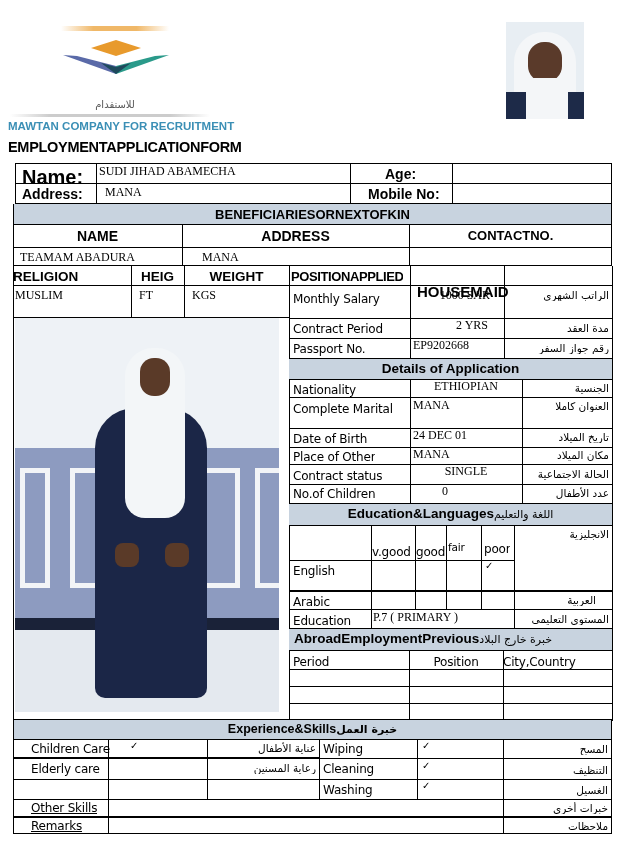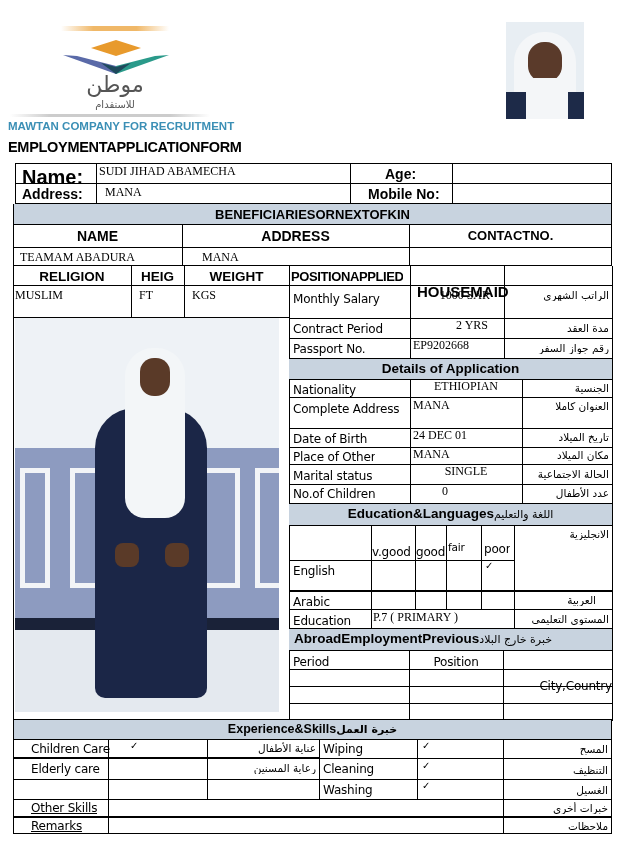--- a/index.html
+++ b/index.html
@@ -20,21 +20,20 @@
 <body>
 
 <div class="abs" style="left:55px;top:22px;width:120px;height:85px;">
   <div class="abs" style="left:6px;top:4px;width:108px;height:5px;background:linear-gradient(90deg,#fff,#f0b868 30%,#f0b868 70%,#fff);"></div>
   <svg class="abs" style="left:6px;top:14px;" width="110" height="38" viewBox="0 0 110 38">
     <polygon points="30,12 55,4 80,12 55,20" fill="#e89a2c"></polygon>
     <polygon points="2,19 55,38 55,30 16,20" fill="#5a6aa8"></polygon>
     <polygon points="108,19 55,38 55,30 94,20" fill="#2a9a8a"></polygon>
     <polygon points="40,27 55,38 70,27 55,31" fill="#1e4a5c"></polygon>
   </svg>
-  <div class="abs" style="left:0;top:50px;width:120px;text-align:center;font-family:'DejaVu Sans',sans-serif;font-size:22px;color:#555;direction:rtl;">موطن</div>
   <div class="abs" style="left:0;top:77px;width:120px;text-align:center;font-family:'DejaVu Sans',sans-serif;font-size:10px;color:#555;direction:rtl;">للاستقدام</div>
 </div>
 <div class="abs" style="left:10px;top:114px;width:200px;height:3px;background:linear-gradient(90deg,#fff,#ccc 20%,#ccc 80%,#fff);"></div>
 <div class="abs hdr" style="left:8px;top:120px;font-size:11.5px;color:#3b8fb5;">MAWTAN COMPANY FOR RECRUITMENT</div>
 <div class="abs hdr" style="left:8px;top:139px;font-size:14.5px;letter-spacing:-0.3px;">EMPLOYMENTAPPLICATIONFORM</div>
 
 <div class="abs" style="left:506px;top:22px;width:78px;height:97px;background:#e8eef3;overflow:hidden;">
   <div class="abs" style="left:8px;top:10px;width:62px;height:78px;border-radius:30px 30px 10px 10px;background:#f4f6f8;"></div>
   <div class="abs" style="left:22px;top:20px;width:34px;height:40px;border-radius:16px;background:#5a3a2a;"></div>
   <div class="abs" style="left:0;top:70px;width:78px;height:27px;background:#1d2a48;"></div>
@@ -67,21 +66,21 @@
 <div class="cell hdr" style="left:409px;top:228px;width:203px;text-align:center;font-size:13px;">CONTACTNO.</div>
 <div class="cell ser" style="left:20px;top:250px;">TEAMAM ABADURA</div>
 <div class="cell ser" style="left:202px;top:250px;">MANA</div>
 <div class="cell ser" style="left:412px;top:250px;width:195px;height:14px;"></div>
 
 <div class="abs" style="left:13px;top:266px;width:276px;height:52px;border-left:1px solid #000;border-bottom:1px solid #000;"></div>
 <div class="hline" style="left:13px;top:285px;width:276px;"></div>
 <div class="vline" style="left:131px;top:266px;height:52px;"></div>
 <div class="vline" style="left:184px;top:266px;height:52px;"></div>
 <div class="vline" style="left:289px;top:266px;height:454px;"></div>
-<div class="cell hdr" style="left:13px;top:269px;width:118px;text-align:center;font-size:13.5px;">RELIGION</div>
+<div class="cell hdr" style="left:13px;top:269px;width:118px;font-size:13.5px;">RELIGION</div>
 <div class="cell hdr" style="left:131px;top:269px;width:53px;text-align:center;font-size:13.5px;">HEIG</div>
 <div class="cell hdr" style="left:184px;top:269px;width:105px;text-align:center;font-size:13.5px;">WEIGHT</div>
 <div class="cell ser" style="left:15px;top:288px;">MUSLIM</div>
 <div class="cell ser" style="left:139px;top:288px;">FT</div>
 <div class="cell ser" style="left:192px;top:288px;">KGS</div>
 
 <div class="vline" style="left:612px;top:266px;height:454px;"></div>
 <div class="hline" style="left:289px;top:285px;width:323px;"></div>
 <div class="vline" style="left:410px;top:266px;height:20px;"></div>
 <div class="vline" style="left:504px;top:266px;height:20px;"></div>
@@ -131,33 +130,33 @@
 <div class="hline" style="left:289px;top:428px;width:323px;"></div>
 <div class="hline" style="left:289px;top:447px;width:323px;"></div>
 <div class="hline" style="left:289px;top:464px;width:323px;"></div>
 <div class="hline" style="left:289px;top:484px;width:323px;"></div>
 <div class="hline" style="left:289px;top:503px;width:323px;"></div>
 
 <div class="cell san" style="left:293px;top:383px;">Nationality</div>
 <div class="cell ser" style="left:410px;top:379px;width:112px;text-align:center;">ETHIOPIAN</div>
 <div class="cell ar" style="left:524px;top:382px;width:85px;">الجنسية</div>
 
-<div class="cell san" style="left:293px;top:402px;">Complete Address</div>
+<div class="cell san" style="left:293px;top:402px;">Complete Marital</div>
 <div class="cell ser" style="left:413px;top:398px;">MANA</div>
 <div class="cell ar" style="left:524px;top:400px;width:85px;white-space:normal;line-height:12px;">العنوان كاملا</div>
 
 <div class="cell san" style="left:293px;top:432px;">Date of Birth</div>
 <div class="cell ser" style="left:413px;top:428px;">24 DEC 01</div>
 <div class="cell ar" style="left:524px;top:431px;width:85px;">تاريخ الميلاد</div>
 
 <div class="cell san" style="left:293px;top:450px;">Place of Other</div>
 <div class="cell ser" style="left:413px;top:447px;">MANA</div>
 <div class="cell ar" style="left:524px;top:449px;width:85px;">مكان الميلاد</div>
 
-<div class="cell san" style="left:293px;top:469px;">Marital status</div>
+<div class="cell san" style="left:293px;top:469px;">Contract status</div>
 <div class="cell ser" style="left:410px;top:464px;width:112px;text-align:center;">SINGLE</div>
 <div class="cell ar" style="left:524px;top:468px;width:85px;">الحالة الاجتماعية</div>
 
 <div class="cell san" style="left:293px;top:487px;">No.of Children</div>
 <div class="cell ser" style="left:410px;top:484px;width:70px;text-align:center;">0</div>
 <div class="cell ar" style="left:524px;top:487px;width:85px;">عدد الأطفال</div>
 
 <div class="abs band" style="left:289px;top:504px;width:323px;height:21px;"></div>
 <div class="cell hdr" style="left:289px;top:506px;width:323px;text-align:center;font-size:13.5px;">
   <span>Education&amp;Languages</span><span class="ar" style="font-size:11px;font-weight:normal;">اللغة والتعليم</span>
@@ -210,21 +209,21 @@
 </div>
 <div class="hline" style="left:289px;top:650px;width:323px;"></div>
 <div class="vline" style="left:409px;top:650px;height:70px;"></div>
 <div class="vline" style="left:503px;top:650px;height:70px;"></div>
 <div class="hline" style="left:289px;top:669px;width:323px;"></div>
 <div class="hline" style="left:289px;top:686px;width:323px;"></div>
 <div class="hline" style="left:289px;top:703px;width:323px;"></div>
 
 <div class="cell san" style="left:293px;top:655px;">Period</div>
 <div class="cell san" style="left:409px;top:655px;width:94px;text-align:center;">Position</div>
-<div class="cell san" style="left:503px;top:655px;width:109px;text-align:right;margin-top:24px;">City,Country</div>
+<div class="cell san" style="left:503px;top:655px;width:109px;text-align:left;">City,Country</div>
 <div class="cell" style="left:290px;top:670px;width:321px;height:15px;"></div>
 <div class="cell" style="left:290px;top:687px;width:321px;height:15px;"></div>
 <div class="cell" style="left:290px;top:704px;width:321px;height:15px;"></div>
 
 <div class="vline" style="left:13px;top:318px;height:402px;"></div>
 <div class="hline thick" style="left:13px;top:719px;width:600px;"></div>
 
 <div class="abs band" style="left:13px;top:720px;width:599px;height:19px;border-left:1px solid #000;border-right:1px solid #000;"></div>
 <div class="cell hdr" style="left:13px;top:722px;width:599px;text-align:center;font-size:12.5px;">
   <span>Experience&amp;Skills</span><span class="ar" style="font-size:11px;">خبرة العمل</span>

